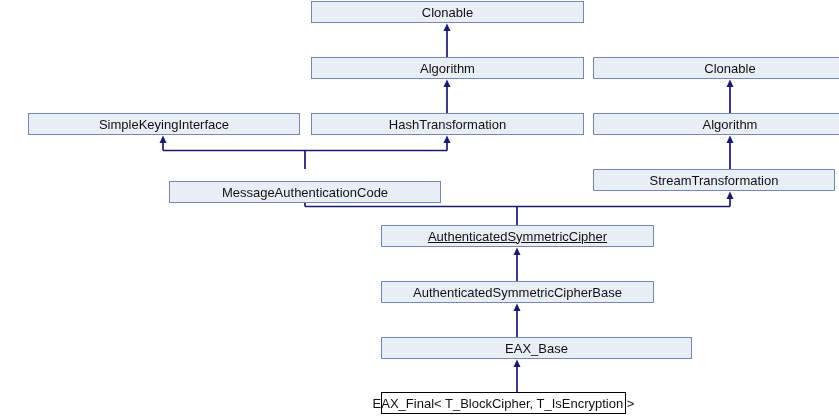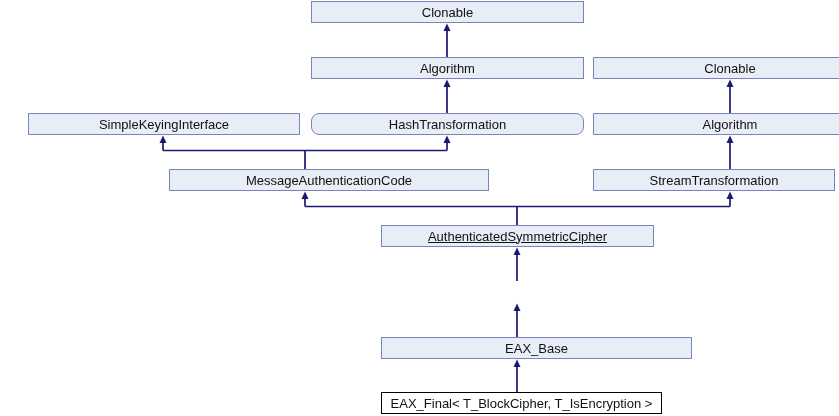--- a/index.html
+++ b/index.html
@@ -121,46 +121,49 @@
   </div>
 
   <div class="node" style="left:283px; top:57px; width:273px;">
     <span>Algorithm</span>
   </div>
 
   <div class="node" style="left:0px; top:113px; width:272px;">
     <span>SimpleKeyingInterface</span>
   </div>
 
-  <div class="node" style="left:283px; top:113px; width:273px;border-radius:8px;">
+  <div class="node" style="left:283px; top:113px; width:273px;">
     <span>HashTransformation</span>
   </div>
 
   <div class="node" style="left:565px; top:57px; width:274px;">
     <span>Clonable</span>
   </div>
 
   <div class="node" style="left:565px; top:113px; width:274px;">
     <span>Algorithm</span>
   </div>
 
-  <div class="node" style="left:141px; top:169px; width:320px;">
+  <div class="node" style="left:141px; top:181px; width:272px;">
     <span>MessageAuthenticationCode</span>
   </div>
 
   <div class="node" style="left:565px; top:169px; width:242px;">
     <span>StreamTransformation</span>
   </div>
 
   <div class="node" style="left:353px; top:225px; width:273px;text-decoration:underline;">
     <span>AuthenticatedSymmetricCipher</span>
   </div>
 
+  <div class="node" style="left:353px; top:281px; width:273px;">
+    <span>AuthenticatedSymmetricCipherBase</span>
+  </div>
 
   <div class="node" style="left:353px; top:337px; width:311px;">
     <span>EAX_Base</span>
   </div>
 
-  <div class="node current" style="left:353px; top:392px; width:281px;">
+  <div class="node current" style="left:353px; top:392px; width:245px;">
     <span>EAX_Final&lt; T_BlockCipher, T_IsEncryption &gt;</span>
   </div>
 
 </div>
 
 </body></html>

